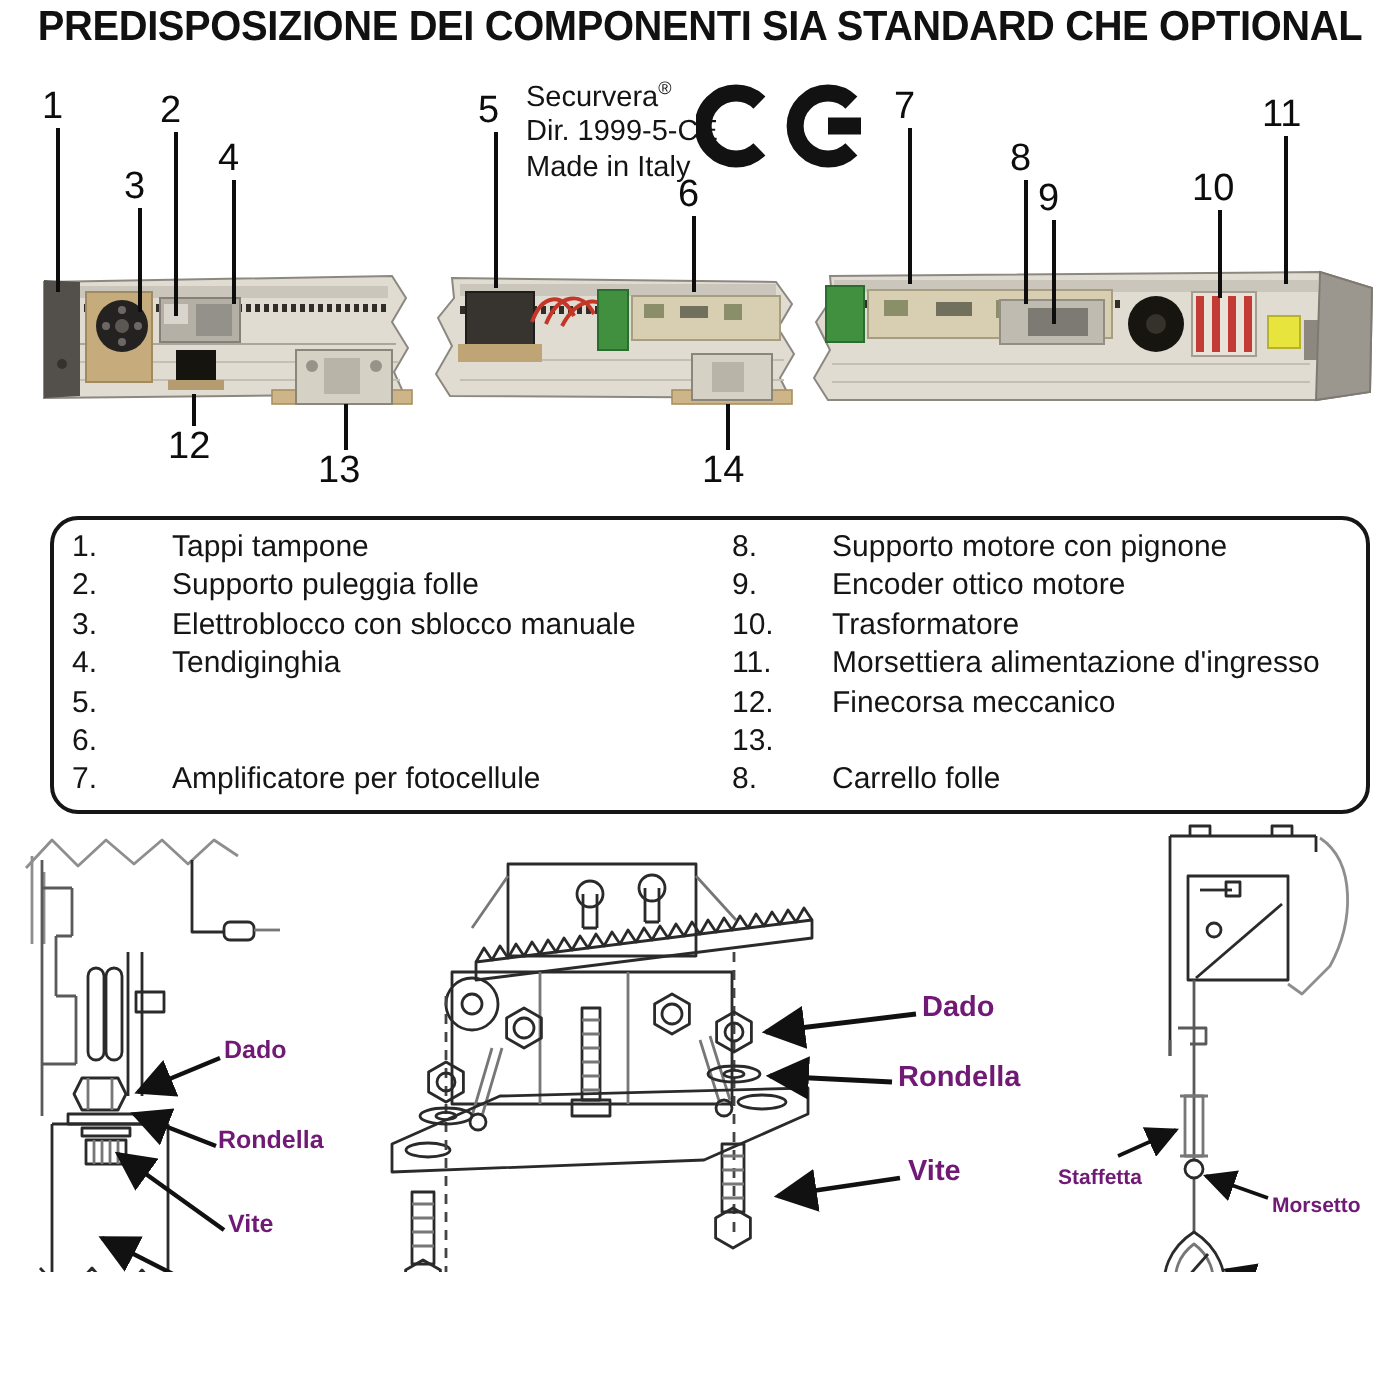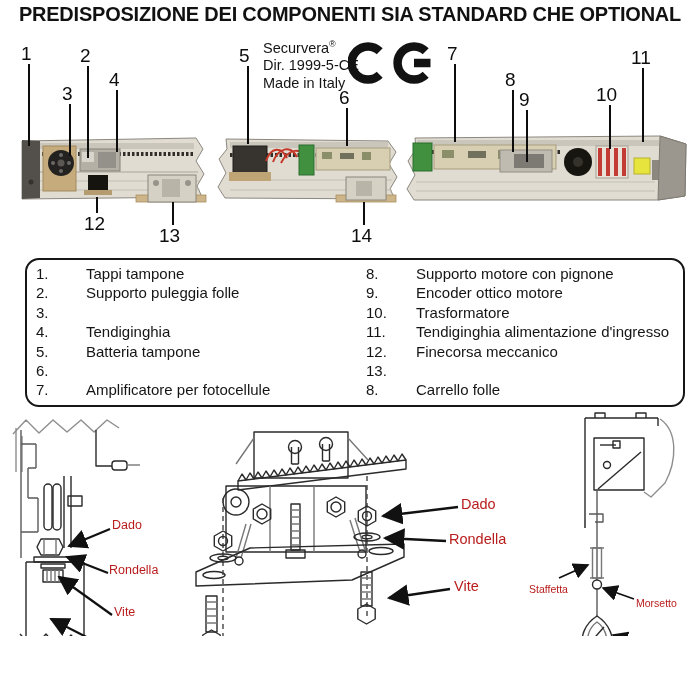--- a/index.html
+++ b/index.html
@@ -16,21 +16,21 @@
   .cl{position:absolute;width:2px;background:#0d0d0d;z-index:4;}
   #art{position:absolute;left:0;top:0;z-index:1;pointer-events:none;}
   .legend-box{position:absolute;left:25px;top:258px;width:656px;height:145px;
               border:2.5px solid #161616;border-radius:14px;z-index:2;}
   .lcol{position:absolute;top:264px;z-index:3;}
   #lcol-left{left:36px;width:310px;}
   #lcol-right{left:366px;width:316px;}
   .lrow{display:flex;font-size:15px;line-height:19.4px;color:#151515;}
   .lnum{width:50px;flex:none;}
   .llab{flex:1;white-space:nowrap;}
-  .dlab{position:absolute;font-weight:normal;color:#b91c1c;z-index:4;white-space:nowrap;}
+  .dlab{position:absolute;font-weight:bold;color:#701a75;z-index:4;white-space:nowrap;}
   .dlab.mid{font-size:12.5px;}
   .dlab.big{font-size:14.5px;}
   .dlab.small{font-size:10.5px;}
 </style>
 </head>
 <body>
 
 <div class="page">
 
   <div class="title" id="title-top">PREDISPOSIZIONE DEI COMPONENTI SIA STANDARD CHE OPTIONAL</div>
@@ -256,28 +256,28 @@
     <div class="lrow">
         <span class="lnum">1.</span>
         <span class="llab">Tappi tampone</span>
       </div>
     <div class="lrow">
         <span class="lnum">2.</span>
         <span class="llab">Supporto puleggia folle</span>
       </div>
     <div class="lrow">
         <span class="lnum">3.</span>
+        <span class="llab">Elettroblocco con sblocco manuale</span>
       </div>
     <div class="lrow">
         <span class="lnum">4.</span>
         <span class="llab">Tendiginghia</span>
       </div>
     <div class="lrow">
         <span class="lnum">5.</span>
-        <span class="llab">Batteria tampone</span>
       </div>
     <div class="lrow">
         <span class="lnum">6.</span>
       </div>
     <div class="lrow">
         <span class="lnum">7.</span>
         <span class="llab">Amplificatore per fotocellule</span>
       </div>
   </div>
   <div class="lcol" id="lcol-right">
@@ -288,21 +288,21 @@
     <div class="lrow">
         <span class="lnum">9.</span>
         <span class="llab">Encoder ottico motore</span>
       </div>
     <div class="lrow">
         <span class="lnum">10.</span>
         <span class="llab">Trasformatore</span>
       </div>
     <div class="lrow">
         <span class="lnum">11.</span>
-        <span class="llab">Tendiginghia alimentazione d'ingresso</span>
+        <span class="llab">Morsettiera alimentazione d'ingresso</span>
       </div>
     <div class="lrow">
         <span class="lnum">12.</span>
         <span class="llab">Finecorsa meccanico</span>
       </div>
     <div class="lrow">
         <span class="lnum">13.</span>
       </div>
     <div class="lrow">
         <span class="lnum">8.</span>

